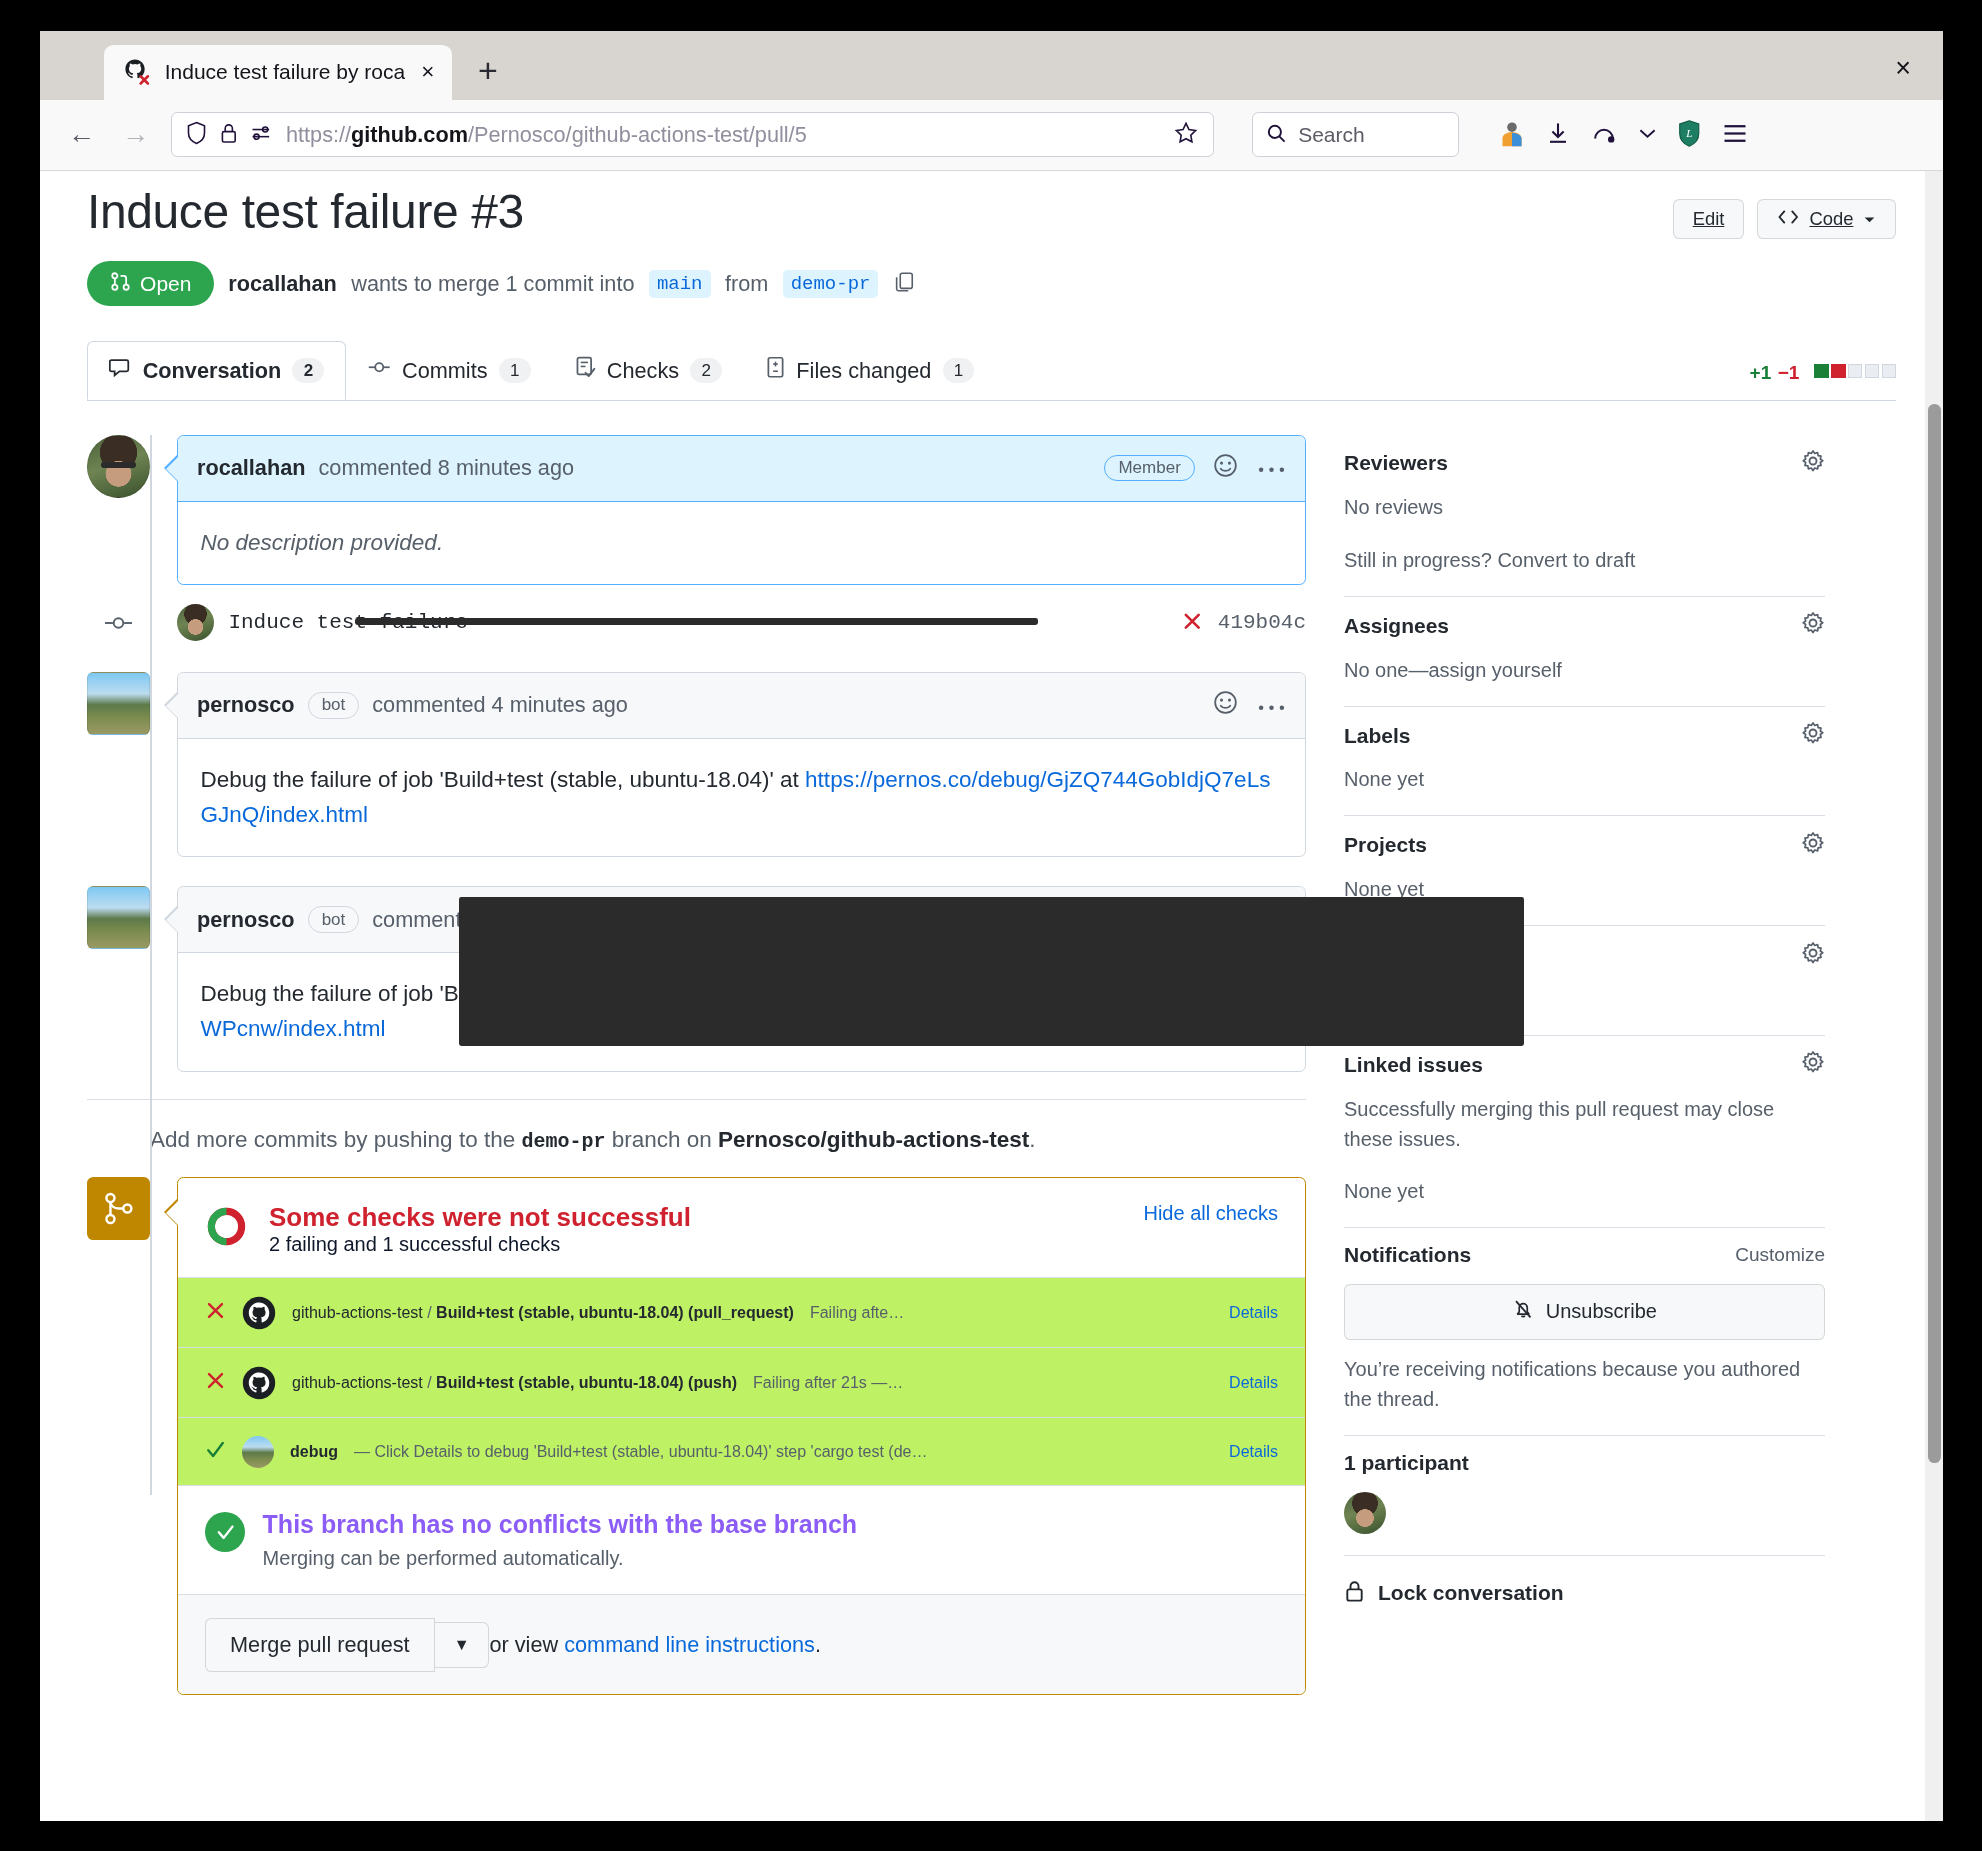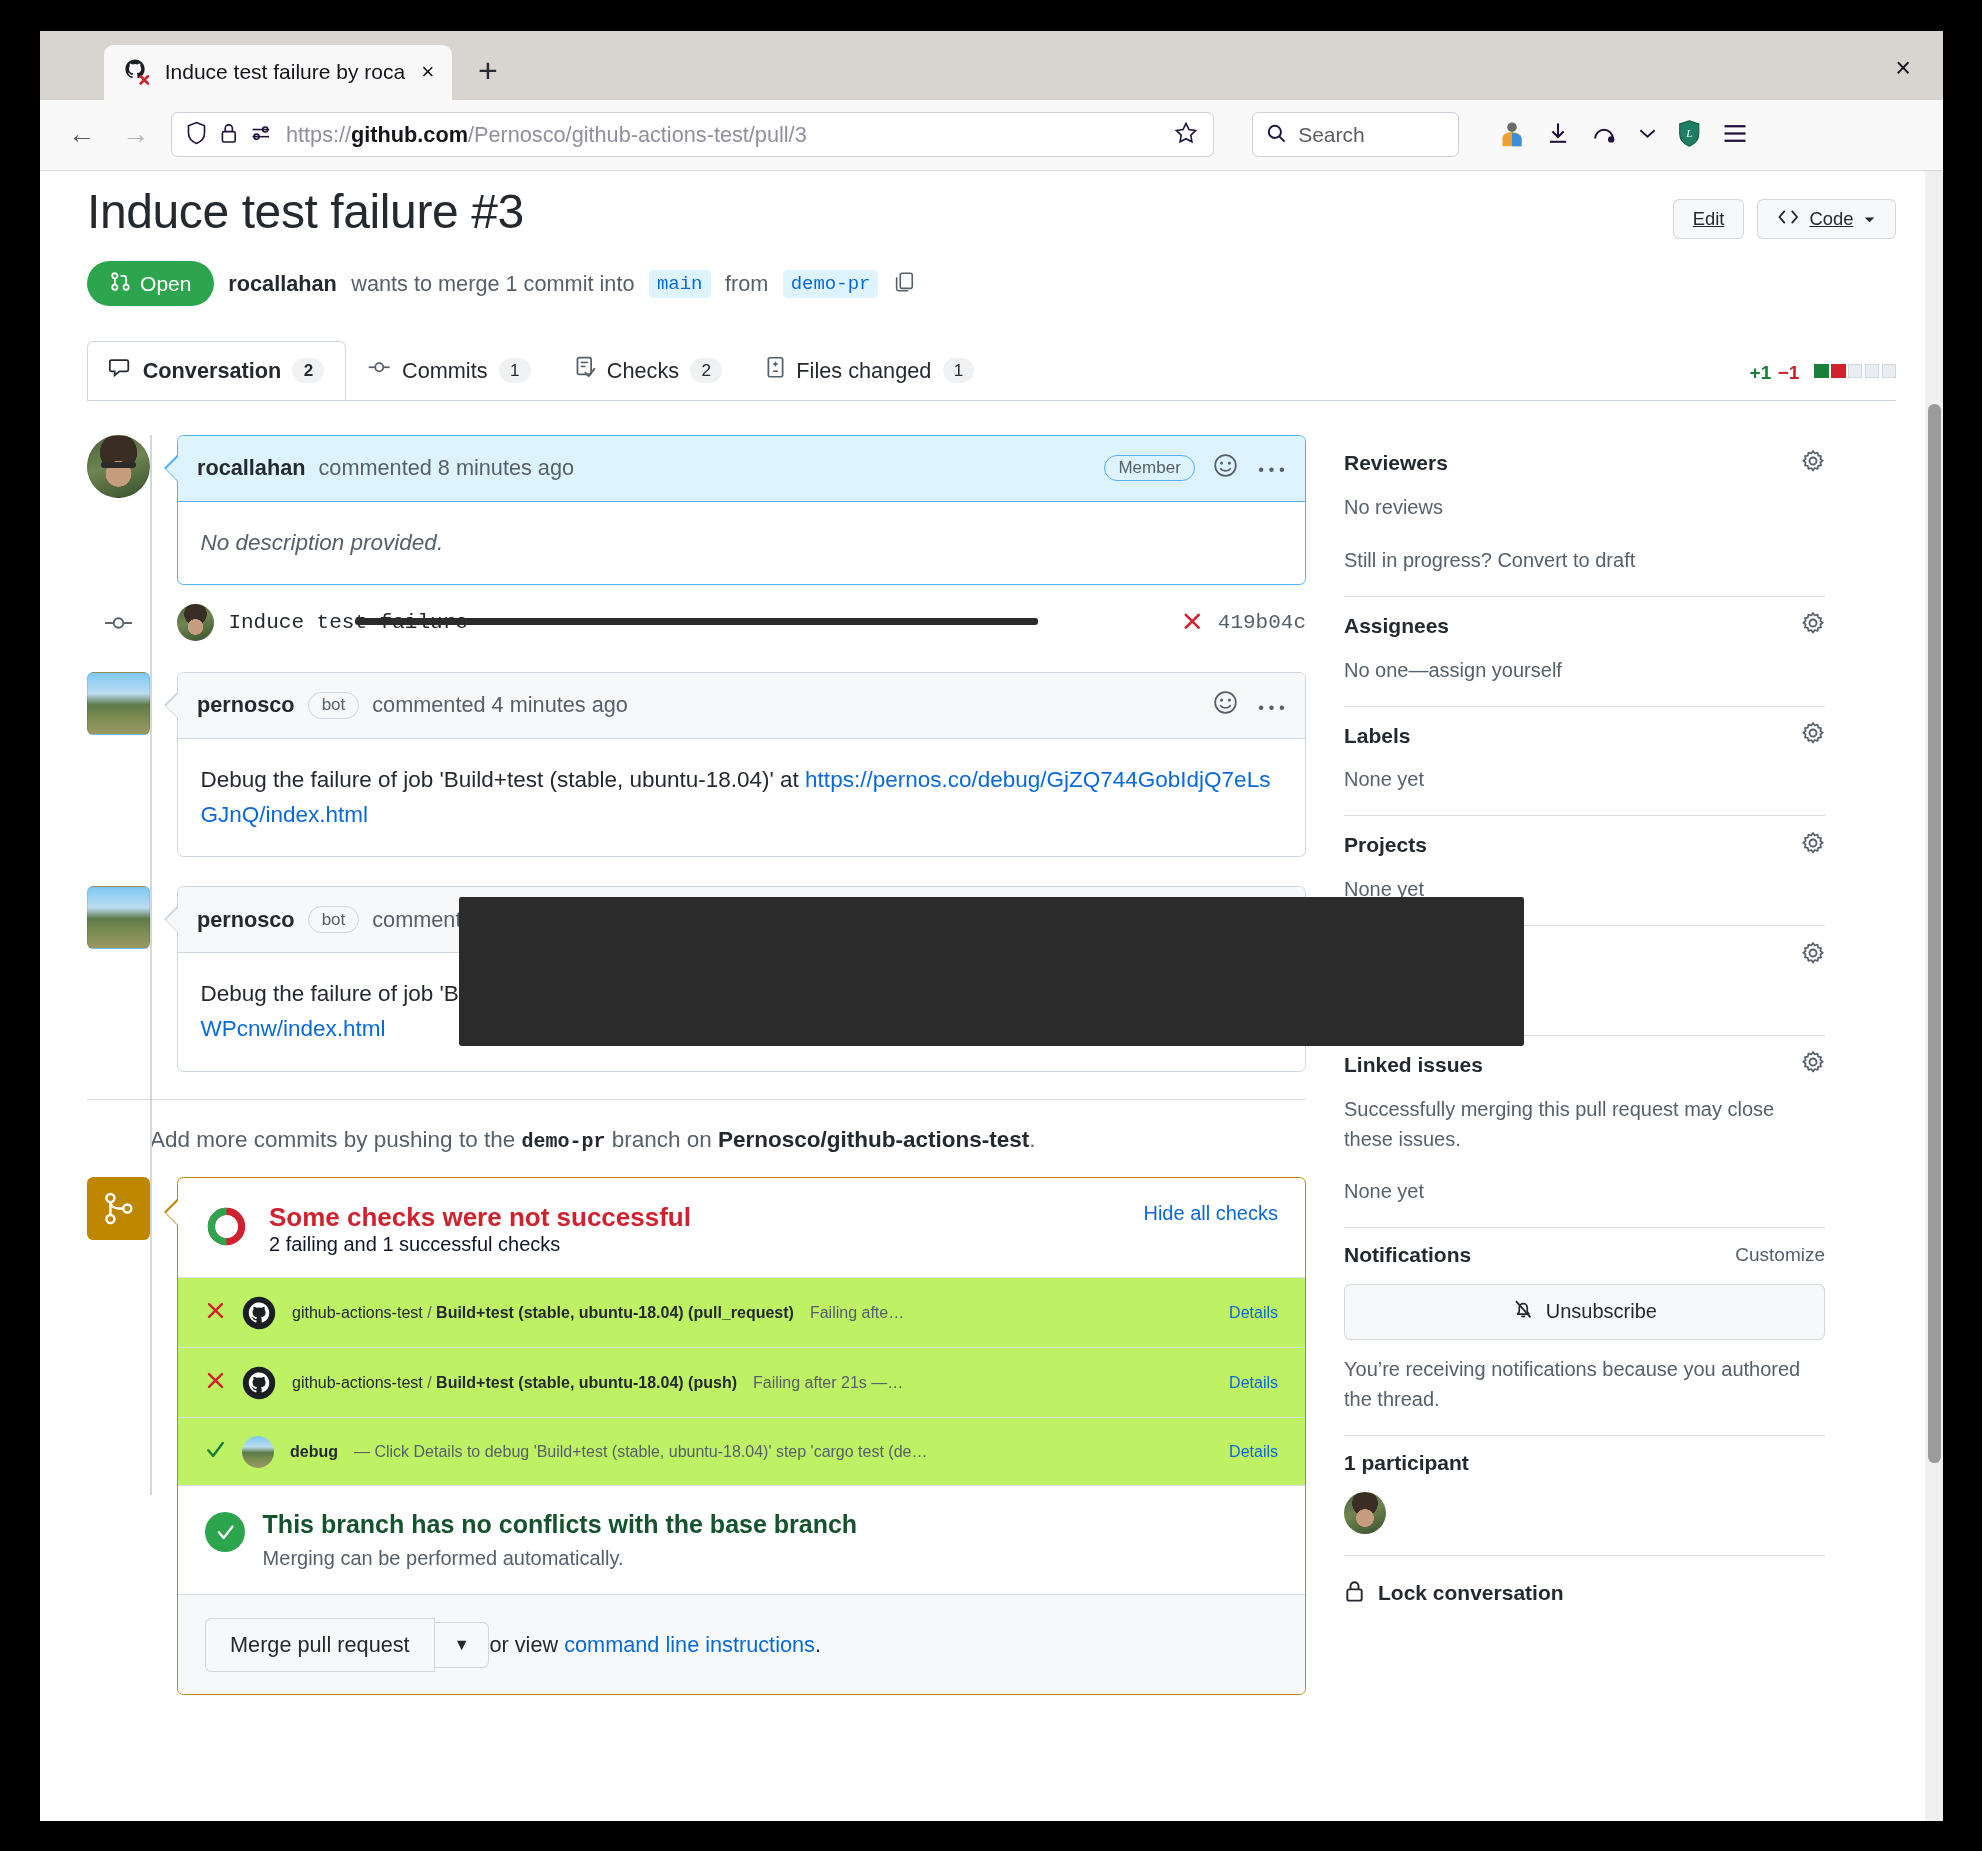--- a/index.html
+++ b/index.html
@@ -209,21 +209,21 @@
   .check-row .details { margin-left:auto; color:#0969da; cursor:pointer; }
   .chk-av { width:32px;height:32px;border-radius:50%;overflow:hidden;flex:0 0 auto;}
   .conflict {
     display:flex; align-items:flex-start; gap:17.6px; padding:24px 27px;
     border-top:0.8px solid #d8dee4;
   }
   .cgreen {
     width:40px;height:40px;border-radius:50%;background:#2da44e;flex:0 0 auto;
     display:flex;align-items:center;justify-content:center;color:#fff;font-size:24px;margin-top:1.6px;
   }
-  .conflict .ttl { font-size:25px; font-weight:600; color:#14532d; }
+  .conflict .ttl { font-size:25px; font-weight:600; color:#8b5cf6; }
   .conflict .sub { font-size:20px; color:#57606a; margin-top:8px; }
   .merge-foot {
     display:flex; align-items:center; gap:0; padding:22.5px 27px;
     border-top:0.8px solid #d8dee4; background:#f6f8fa; border-radius:0 0 5.6px 5.6px;
   }
   .mbtn {
     background:#f6f8fa; border:0.8px solid rgba(27,31,36,0.15); color:#24292f;
     font-size:21.7px; padding:13px 24px; border-radius:6.4px 0 0 6.4px; cursor:pointer;
   }
   .mcaret {
@@ -305,21 +305,21 @@
           </svg>
       </span>
       <span>
         <svg width="22.5" height="19" viewBox="0 0 28 24">
             <line x1="3" y1="7" x2="24" y2="7" stroke="#20123a" stroke-width="2"></line>
             <line x1="3" y1="16" x2="24" y2="16" stroke="#20123a" stroke-width="2"></line>
             <circle cx="19" cy="7" r="3.2" fill="none" stroke="#20123a" stroke-width="2"></circle>
             <circle cx="8" cy="16" r="3.2" fill="none" stroke="#20123a" stroke-width="2"></circle>
           </svg>
       </span>
-      <span class="urltext"><span>https://</span><b>github.com</b><span class="path">/Pernosco/github-actions-test/pull/3</span></span>
+      <span class="urltext"><span>https://</span><b>github.com</b><span class="path">/Pernosco/github-actions-test/pull/5</span></span>
       <span style="margin-left:auto">
         <svg width="24" height="24" viewBox="0 0 30 30">
             <path d="M15 3 l3.7 7.6 8.3 1.2 -6 5.9 1.4 8.3 -7.4-3.9 -7.4 3.9 1.4-8.3 -6-5.9 8.3-1.2z" fill="none" stroke="#20123a" stroke-width="2"></path>
           </svg>
       </span>
     </div>
     <div class="searchbar">
       <span>
         <svg width="21" height="21" viewBox="0 0 26 26">
             <circle cx="11" cy="11" r="7.5" fill="none" stroke="#20123a" stroke-width="2.4"></circle>

